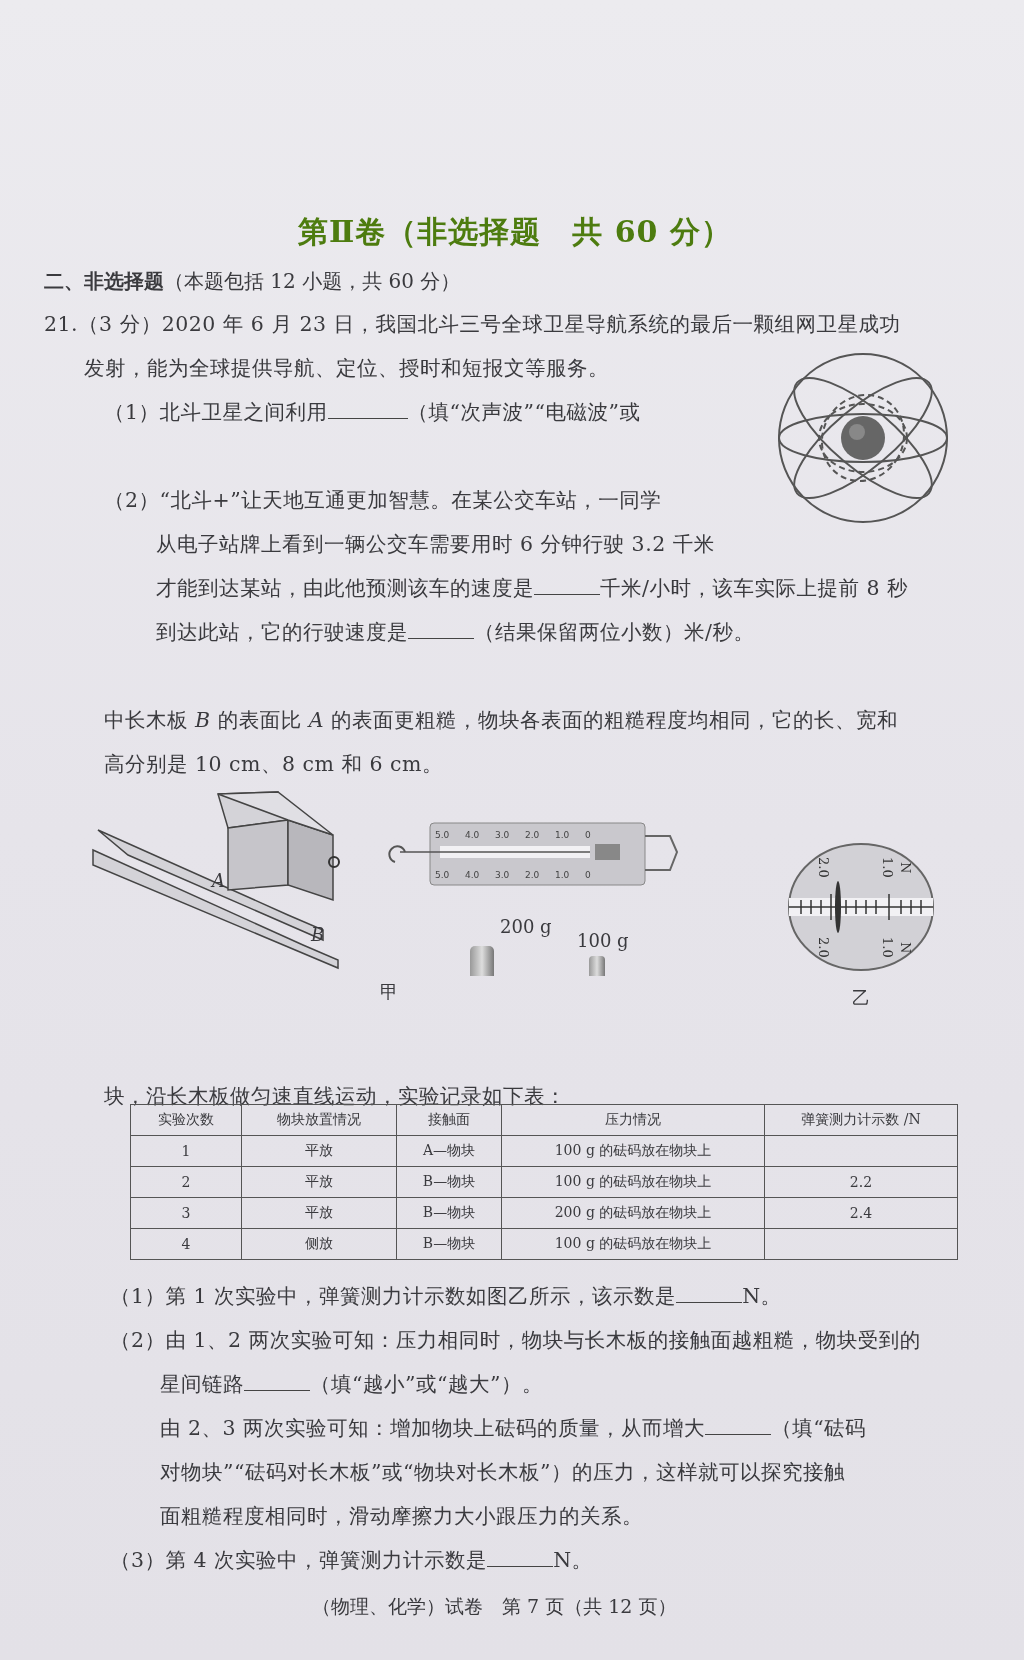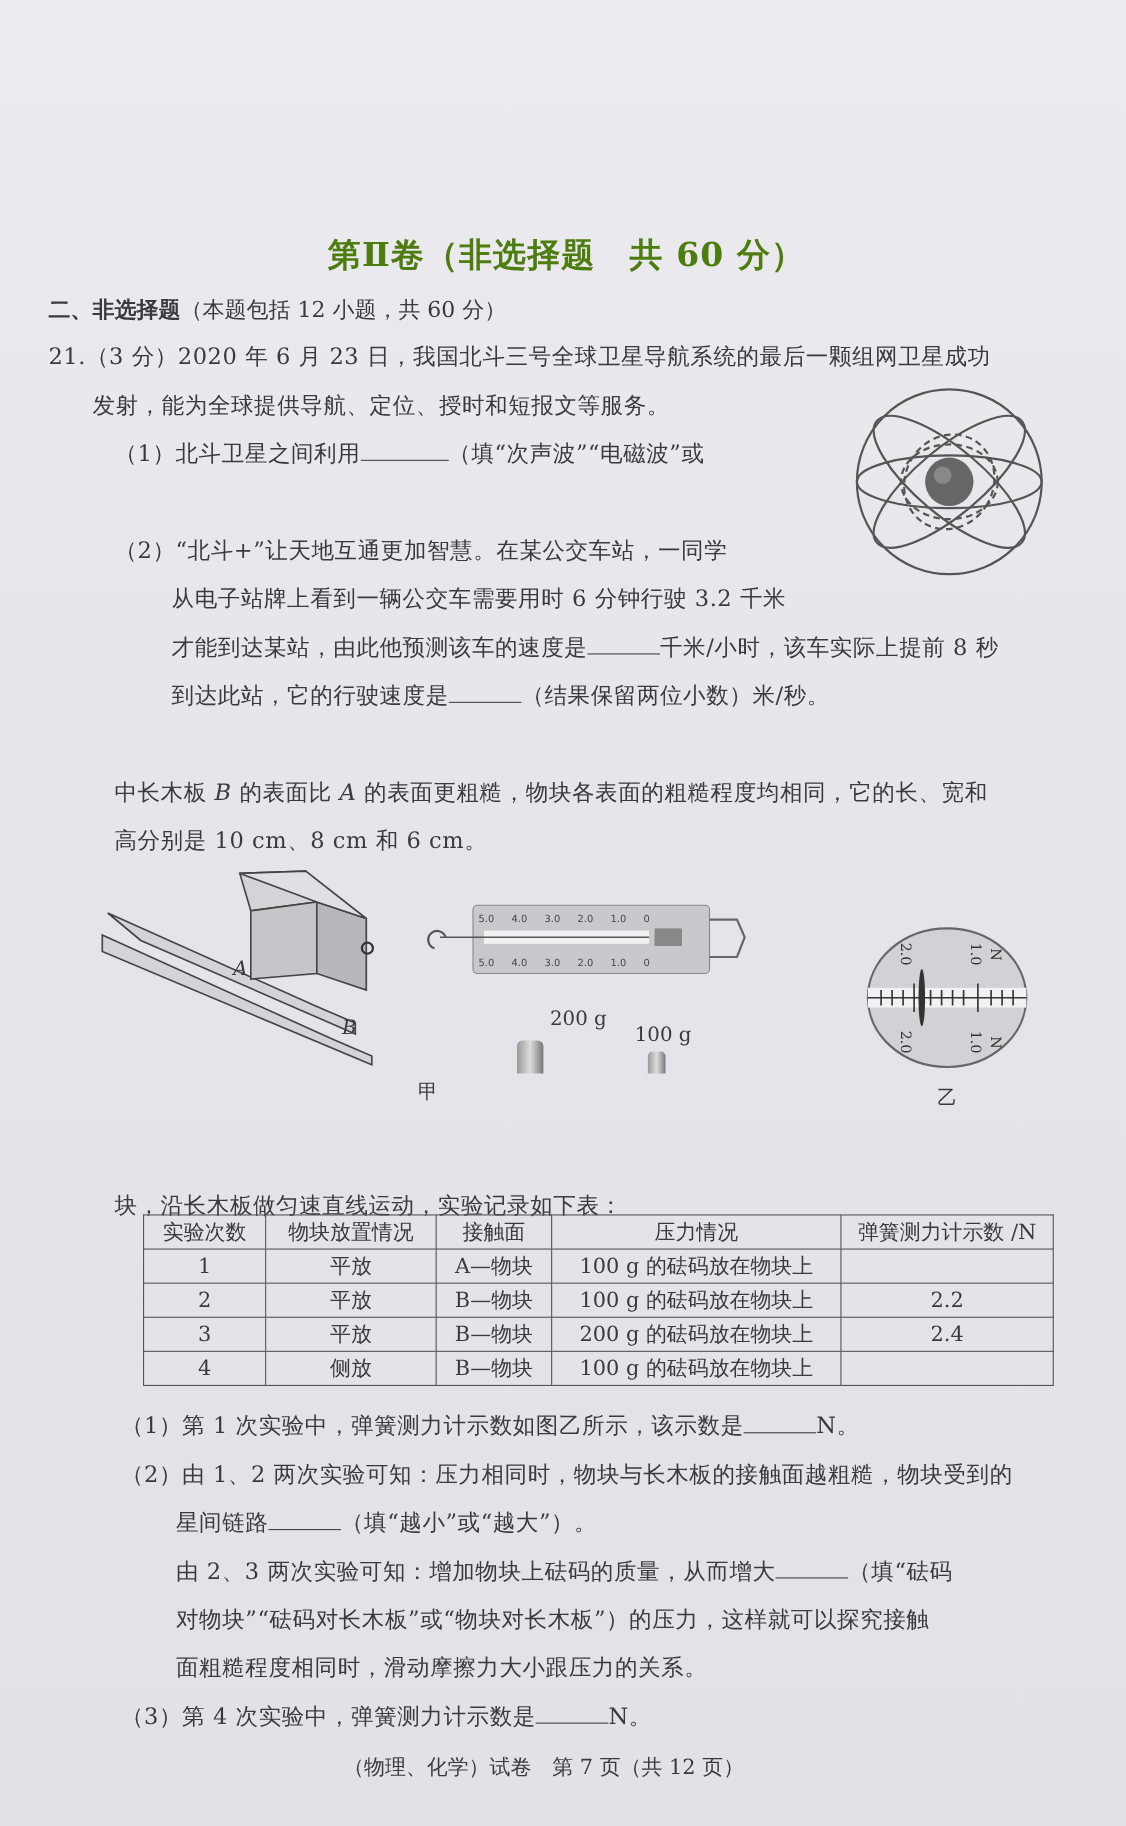--- a/index.html
+++ b/index.html
@@ -13,21 +13,21 @@
   }
   .page { position: absolute; left: 0; top: 0; width: 1024px; height: 1660px; }
   .abs { position: absolute; white-space: nowrap; }
   .title { left: 298px; top: 212px; font-size: 30px; font-weight: bold; letter-spacing: 1px; color: #4d7c0f; }
   .sec { left: 44px; top: 268px; font-size: 20px; }
   .sec b { font-weight: bold; }
   .line { font-size: 20.5px; letter-spacing: 0.5px; }
   .blank { display: inline-block; border-bottom: 1.5px solid #444; height: 18px; vertical-align: baseline; }
   .w60 { width: 66px; } .w80 { width: 80px; }
   .it { font-style: italic; }
-  table.exp { position: absolute; left: 130px; top: 1104px; border-collapse: collapse; font-size: 19px; border-radius: 16px; }
+  table.exp { position: absolute; left: 130px; top: 1104px; border-collapse: collapse; font-size: 14px; border-radius: 16px; }
   table.exp td, table.exp th {
     border: 1.5px solid #555; height: 30px; padding: 0 6px; text-align: center; font-weight: normal;
   }
   .foot { left: 312px; top: 1594px; font-size: 19px; }
   .fig { position: absolute; }
   .label { position: absolute; font-size: 18px; }
 </style>
 </head>
 <body>
 

